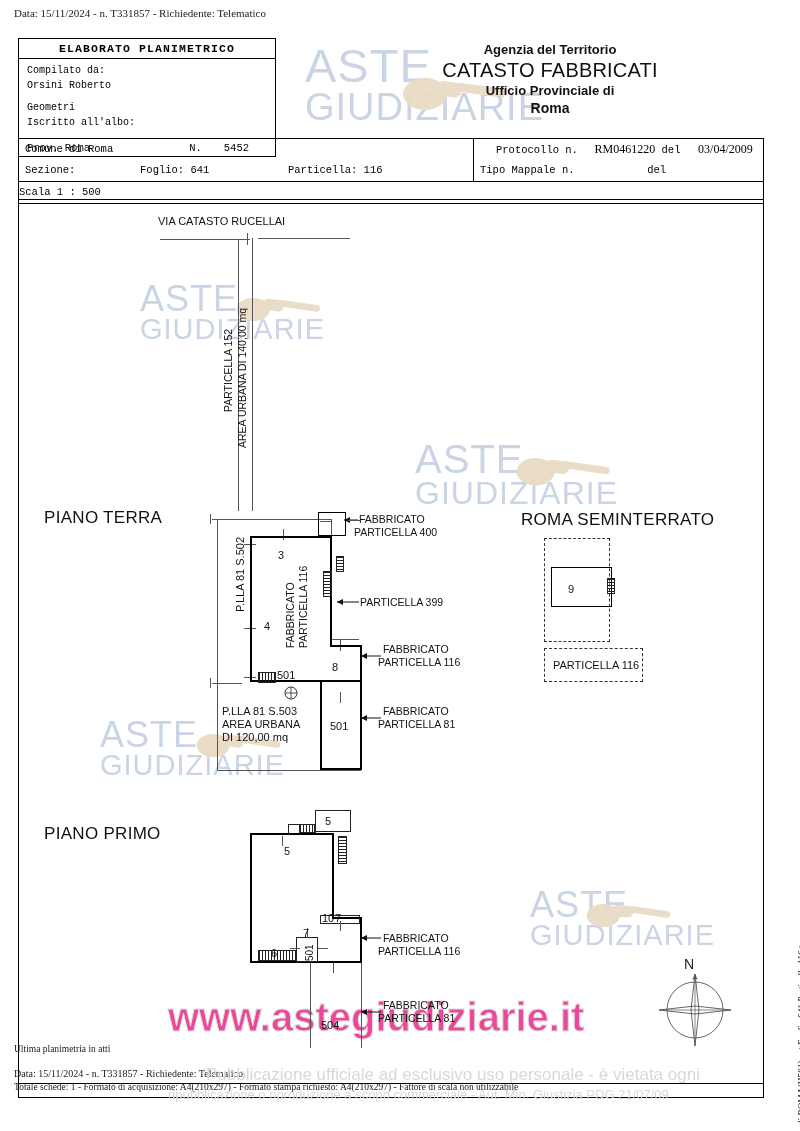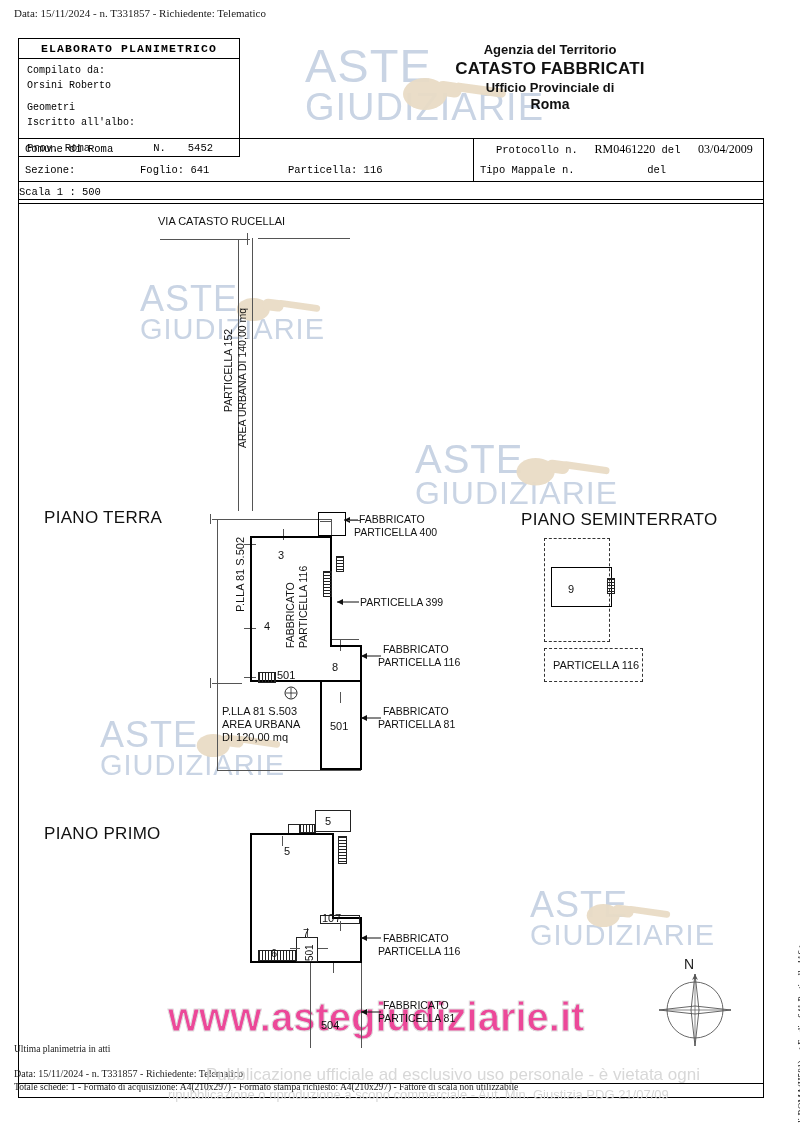--- a/index.html
+++ b/index.html
@@ -64,21 +64,21 @@
     left: 14px; top: 7px;
     font-family: "Liberation Serif", serif;
     font-size: 11px;
     color: #1a1a1a;
   }
 
   
   .elab-box {
     position: absolute;
     left: 18px; top: 38px;
-    width: 222px;
+    width: 258px;
     border: 1.4px solid #000;
     background: transparent;
     box-sizing: border-box;
   }
   .elab-title {
     text-align: center;
     font-family: "Liberation Mono", monospace;
     font-weight: 700;
     font-size: 11.5px;
     letter-spacing: 1.1px;
@@ -102,21 +102,21 @@
   
   .agency {
     position: absolute;
     left: 420px; top: 42px;
     width: 260px;
     text-align: center;
     line-height: 1.25;
     color: #111;
   }
   .agency .a1 { font-size: 13px; font-weight: 700; }
-  .agency .a2 { font-size: 17px; font-weight: 700; letter-spacing: .2px; }
+  .agency .a2 { font-size: 20px; font-weight: 400; letter-spacing: .2px; }
   .agency .a3 { font-size: 13px; font-weight: 700; }
   .agency .a4 { font-size: 14px; font-weight: 700; }
 
   
   .info-table {
     position: absolute;
     left: 18px; top: 138px;
     width: 746px;
     border: 1.5px solid #000;
     box-sizing: border-box;
@@ -476,21 +476,21 @@
   <div class="lbl" style="left:383px; top:643px;">FABBRICATO</div>
   <div class="lbl" style="left:378px; top:656px;">PARTICELLA 116</div>
 
   <svg class="abs" style="left:358px; top:712px;" width="24" height="12" viewBox="0 0 24 12">
     <path d="M23 6 H3" stroke="#111" stroke-width="1"></path>
     <path d="M3 6 l6 -3 v6 z" fill="#111"></path>
   </svg>
   <div class="lbl" style="left:383px; top:705px;">FABBRICATO</div>
   <div class="lbl" style="left:378px; top:718px;">PARTICELLA 81</div>
 
-  <div class="plan-title" style="left:521px; top:510px;">PIANO SEMINTERRATO</div>
+  <div class="plan-title" style="left:521px; top:510px;">ROMA SEMINTERRATO</div>
 
   <div class="dashbox" style="left:544px; top:538px; width:66px; height:104px;"></div>
   <div class="solidbox" style="left:551px; top:567px; width:61px; height:40px;"></div>
   <div class="lbl num" style="left:568px; top:583px;">9</div>
   <div class="stairs-v" style="left:607px; top:578px; width:8px; height:16px;"></div>
 
   <div class="dashbox" style="left:544px; top:648px; width:99px; height:34px;"></div>
   <div class="lbl" style="left:553px; top:659px; font-size:11px;">PARTICELLA 116</div>
 
   <div class="plan-title" style="left:44px; top:824px;">PIANO PRIMO</div>

